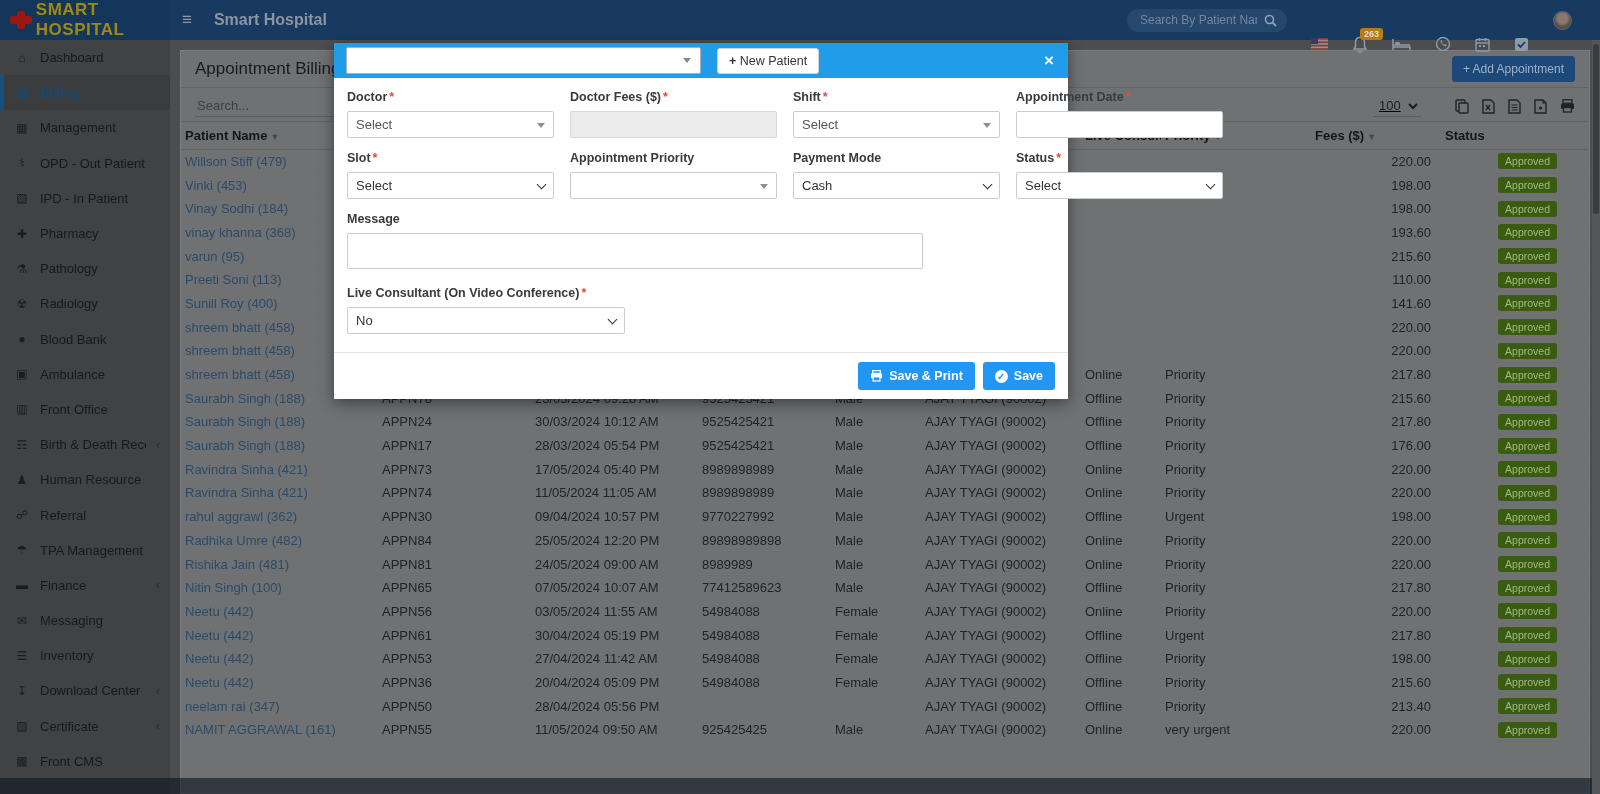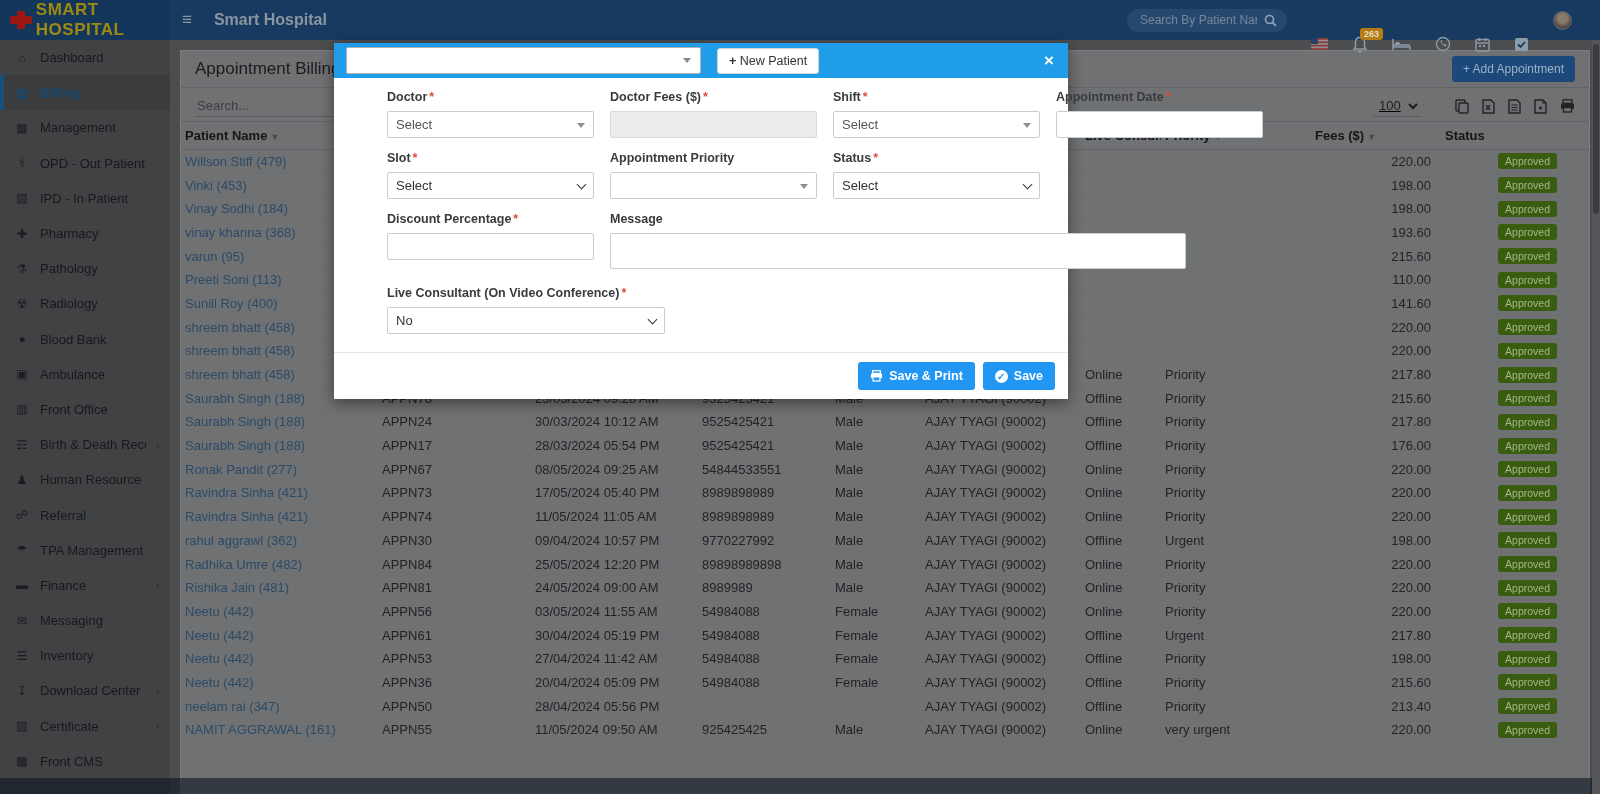--- a/index.html
+++ b/index.html
@@ -59,21 +59,21 @@
   .badge.pending { background:#9a6a08; color:#d5c9ae; }
   .c-name{width:197px}.c-code{width:153px}.c-date{width:167px}.c-phone{width:133px}.c-gender{width:90px}.c-doc{width:160px}.c-con{width:80px}.c-pri{width:150px}.c-fee{width:130px}.c-stat{width:auto}
 
   
   .modal { position:absolute; left:334px; top:43px; width:734px; background:#ffffff; z-index:20; box-shadow:0 4px 14px rgba(0,0,0,.45); }
   .modal-head { height:35px; background:#1f9de9; display:flex; align-items:center; padding:0 14px 0 12px; gap:16px; }
   .patient-select { width:355px; height:27px; background:#fff; border:1px solid #aab1b7; border-radius:2px; position:relative; cursor:pointer; }
   .patient-select .arr { position:absolute; right:9px; top:10px; width:0; height:0; border-left:4px solid transparent; border-right:4px solid transparent; border-top:5px solid #888; }
   .new-patient { background:#fff; border:1px solid #cfd4d8; border-radius:3px; font-size:12.5px; color:#333; padding:5px 11px; cursor:pointer; font-weight:bold; }
   .modal-close { margin-left:auto; color:#fff; font-size:17px; font-weight:bold; cursor:pointer; line-height:1; }
-  .modal-body { padding:12px 13px 14px 13px;margin-left:40px; }
+  .modal-body { padding:12px 13px 14px 13px; }
   .frow { display:flex; margin-bottom:13px; }
   .fcol { width:223px; flex:none; }
   .fcol.wide { width:578px; }
   .flabel { font-size:12.5px; color:#383b3e; font-weight:bold; margin-bottom:7px; }
   .req { color:#e04b3f; margin-left:2px; }
   .fld { width:207px; height:27px; border:1px solid #c8cdd2; border-radius:2px; background:#fff; position:relative; font-size:13px; color:#555; display:flex; align-items:center; padding:0 8px; }
   .fld.disabled { background:#ececec; border-color:#d6dadd; }
   .fld .arr2 { position:absolute; right:8px; top:11px; width:0; height:0; border-left:4px solid transparent; border-right:4px solid transparent; border-top:5px solid #8a8f94; }
   .fld .chev { position:absolute; right:8px; top:8px; width:7px; height:7px; border-right:1.6px solid #333; border-bottom:1.6px solid #333; transform:rotate(45deg); }
   .fld.native { color:#333; }
@@ -490,32 +490,20 @@
     <td>28/03/2024 05:54 PM</td>
     <td>9525425421</td>
     <td>Male</td>
     <td>AJAY TYAGI (90002)</td>
     <td>Offline</td>
     <td>Priority</td>
     <td class="num">176.00</td>
     <td class="stat"><span class="badge approved">Approved</span></td>
   </tr>
           <tr>
-    <td class="link">Ronak Pandit (277)</td>
-    <td>APPN67</td>
-    <td>08/05/2024 09:25 AM</td>
-    <td>54844533551</td>
-    <td>Male</td>
-    <td>AJAY TYAGI (90002)</td>
-    <td>Online</td>
-    <td>Priority</td>
-    <td class="num">220.00</td>
-    <td class="stat"><span class="badge approved">Approved</span></td>
-  </tr>
-          <tr>
     <td class="link">Ravindra Sinha (421)</td>
     <td>APPN73</td>
     <td>17/05/2024 05:40 PM</td>
     <td>8989898989</td>
     <td>Male</td>
     <td>AJAY TYAGI (90002)</td>
     <td>Online</td>
     <td>Priority</td>
     <td class="num">220.00</td>
     <td class="stat"><span class="badge approved">Approved</span></td>
@@ -559,20 +547,32 @@
           <tr>
     <td class="link">Rishika Jain (481)</td>
     <td>APPN81</td>
     <td>24/05/2024 09:00 AM</td>
     <td>8989989</td>
     <td>Male</td>
     <td>AJAY TYAGI (90002)</td>
     <td>Online</td>
     <td>Priority</td>
     <td class="num">220.00</td>
+    <td class="stat"><span class="badge approved">Approved</span></td>
+  </tr>
+          <tr>
+    <td class="link">Nitin Singh (100)</td>
+    <td>APPN65</td>
+    <td>07/05/2024 10:07 AM</td>
+    <td>77412589623</td>
+    <td>Male</td>
+    <td>AJAY TYAGI (90002)</td>
+    <td>Offline</td>
+    <td>Priority</td>
+    <td class="num">217.80</td>
     <td class="stat"><span class="badge approved">Approved</span></td>
   </tr>
           <tr>
     <td class="link">Neetu (442)</td>
     <td>APPN56</td>
     <td>03/05/2024 11:55 AM</td>
     <td>54984088</td>
     <td>Female</td>
     <td>AJAY TYAGI (90002)</td>
     <td>Online</td>
@@ -691,34 +691,35 @@
           </div>
         </div>
       <div class="fcol">
           <div class="flabel"><span>Appointment Priority</span></div>
         <div class="fld">
             <span></span>
             <span class="arr2"></span>
           </div>
         </div>
       <div class="fcol">
+          <div class="flabel"><span>Payment Mode</span></div>
+        <div class="fld native">
+            <span>Cash</span>
+            <span class="chev"></span>
+          </div>
+        </div>
+      <div class="fcol">
           <div class="flabel"><span>Status</span><span class="req">*</span></div>
         <div class="fld native">
             <span>Select</span>
             <span class="chev"></span>
           </div>
         </div>
     </div>
     <div class="frow">
-      <div class="fcol">
-          <div class="flabel"><span>Discount Percentage</span><span class="req">*</span></div>
-        <div class="fld">
-            <input value="" style="">
-          </div>
-        </div>
       <div class="fcol wide"><div class="flabel"><span>Message</span></div>
         <textarea class="msg-area" style=""></textarea></div>
     </div>
     <div class="frow" style="margin-bottom:4px">
       <div class="fcol" style="width:320px">
           <div class="flabel"><span>Live Consultant (On Video Conference)</span><span class="req">*</span></div>
         <div class="fld native lc">
             <span>No</span>
             <span class="chev"></span>
           </div>

